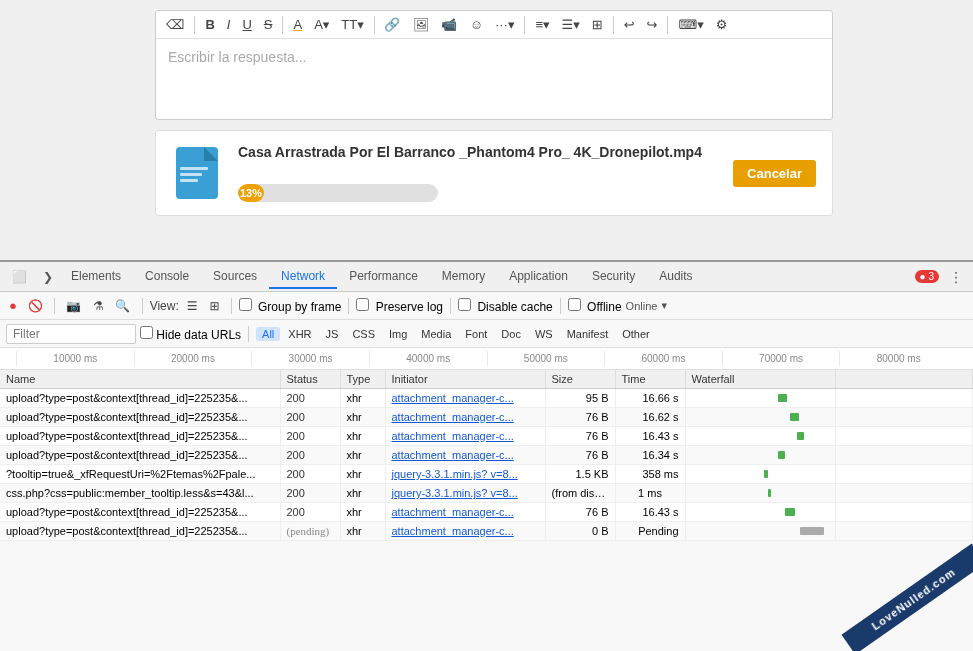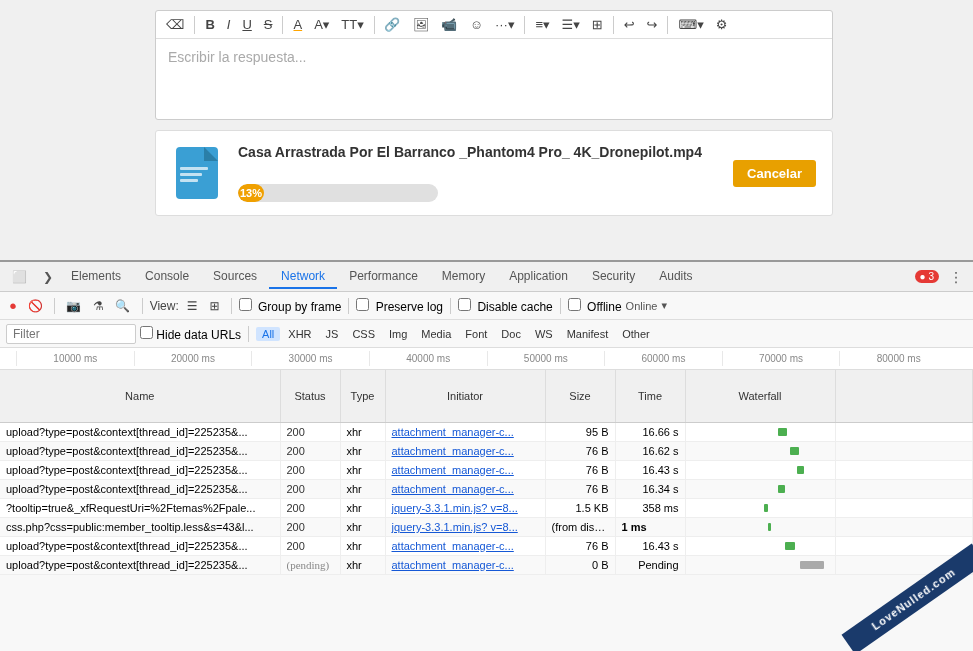--- a/index.html
+++ b/index.html
@@ -223,22 +223,22 @@
     .network-table {
       width: 100%;
       border-collapse: collapse;
       font-size: 11px;
       background: #fff;
     }
     .network-table th {
       background: #f0f0f0;
       border-bottom: 1px solid #ccc;
       border-right: 1px solid #ddd;
-      padding: 20px 6px;
-      text-align: center;
+      padding: 3px 6px;
+      text-align: left;
       font-weight: normal;
       color: #333;
       white-space: nowrap;
       margin-top: 30px;
     }
     .network-table td {
       border-bottom: 1px solid #eee;
       border-right: 1px solid #eee;
       padding: 3px 6px;
       white-space: nowrap;
@@ -513,21 +513,21 @@
       </div>
     </td>
     <td></td>
   </tr>
           <tr>
     <td class="col-name" title="css.php?css=public:member_tooltip.less&amp;s=43&amp;l..." style="overflow:hidden;text-overflow:ellipsis;max-width:280px;">css.php?css=public:member_tooltip.less&amp;s=43&amp;l...</td>
     <td class="col-status status-200">200</td>
     <td class="col-type">xhr</td>
     <td class="col-initiator"><span class="initiator-link">jquery-3.3.1.min.js? v=8...</span></td>
     <td class="col-size" style="text-align:right;">(from disk ca...</td>
-    <td class="col-time" style="text-align:left;font-weight:bold;">1 ms</td>
+    <td class="col-time" style="text-align:center;">1 ms</td>
     <td class="col-waterfall">
       <div class="waterfall-bar-container">
         <div style="position:absolute;top:1px;left:76.8px;width:2.4px;height:8px;border-radius:1px;background:#4caf50;"></div>
       </div>
     </td>
     <td></td>
   </tr>
           <tr>
     <td class="col-name" title="upload?type=post&amp;context[thread_id]=225235&amp;..." style="overflow:hidden;text-overflow:ellipsis;max-width:280px;">upload?type=post&amp;context[thread_id]=225235&amp;...</td>
     <td class="col-status status-200">200</td>

